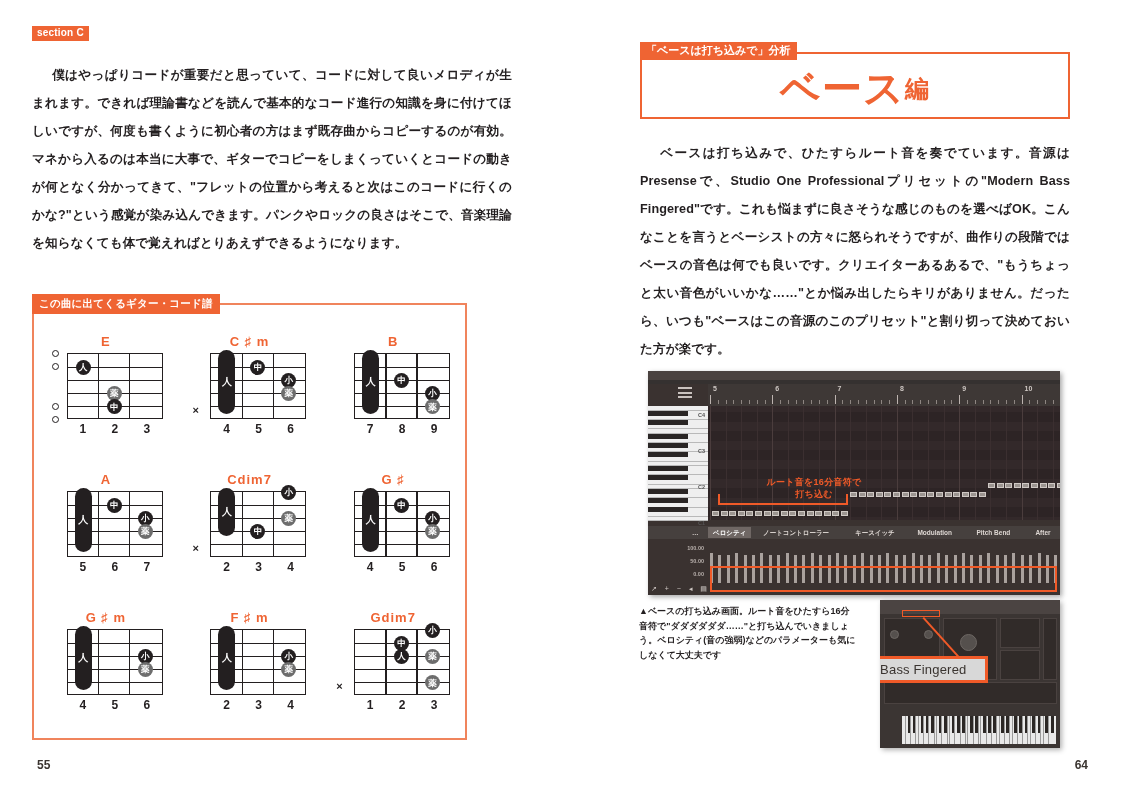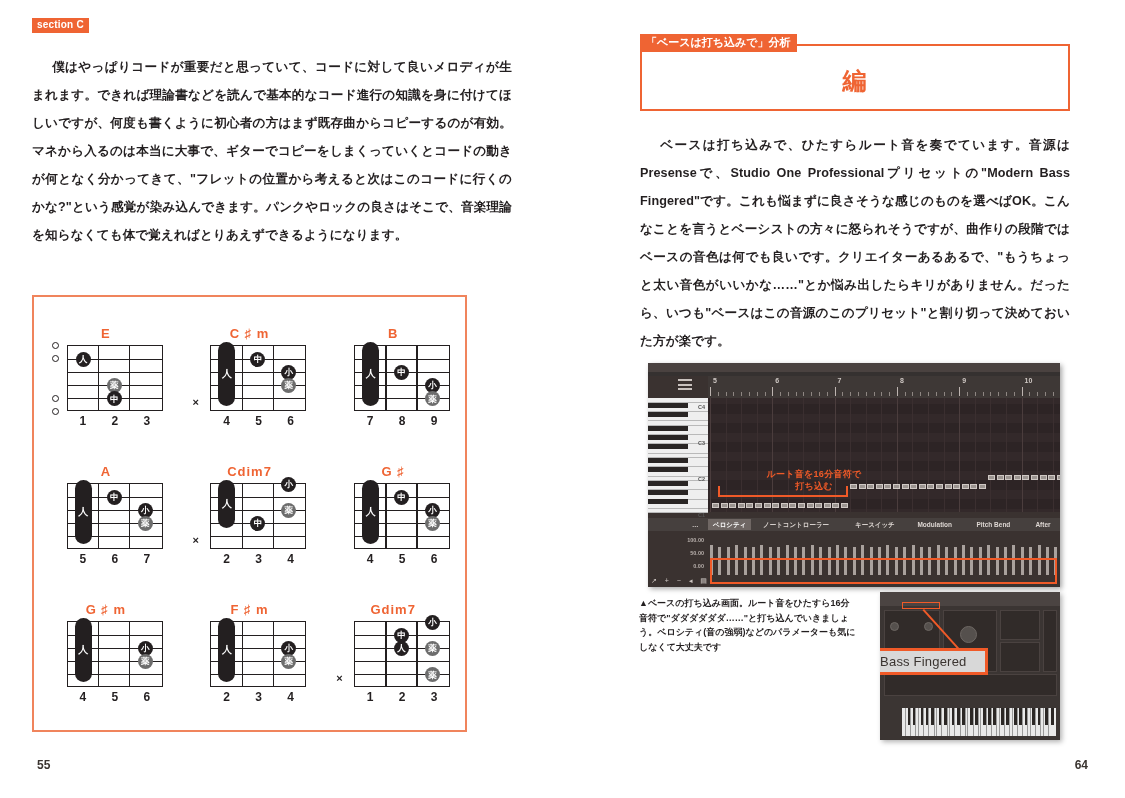--- a/index.html
+++ b/index.html
@@ -5,21 +5,21 @@
   * { box-sizing: border-box; }
   html, body { margin:0; padding:0; }
   body {
     width:1125px; height:798px;
     background:#ffffff;
     font-family:"Liberation Sans","DejaVu Sans",sans-serif;
     color:#231f20;
     overflow:hidden;
     position:relative;
   }
-  .page { position:absolute; inset:0; }
+  .page { position:absolute; inset:0;margin-top:8px; }
 
   
   .left-col { position:absolute; left:32px; top:18px; width:480px; }
 
   .sec-head { display:flex; align-items:center; gap:9px; }
   .sec-tag {
     background:#ef6433; color:#fff; font-size:10px; font-weight:bold;
     padding:2px 5px 3px; letter-spacing:.2px; line-height:1;
   }
   .sec-title { font-size:15.5px; font-weight:bold; letter-spacing:.2px; }
@@ -189,20 +189,21 @@
   <div class="left-col">
     <div class="sec-head">
       <span class="sec-tag">section C</span>
     </div>
     <div class="body-jp">
       <p>僕はやっぱりコードが重要だと思っていて、コードに対して良いメロディが生まれます。できれば理論書などを読んで基本的なコード進行の知識を身に付けてほしいですが、何度も書くように初心者の方はまず既存曲からコピーするのが有効。マネから入るのは本当に大事で、ギターでコピーをしまくっていくとコードの動きが何となく分かってきて、"フレットの位置から考えると次はこのコードに行くのかな?"という感覚が染み込んできます。パンクやロックの良さはそこで、音楽理論を知らなくても体で覚えればとりあえずできるようになります。</p>
     </div>
   </div>
 
   <div class="chord-panel">
+    <div class="panel-tab">この曲に出てくるギター・コード譜</div>
     <div class="chord-grid" id="chordGrid">
         <div class="chord">
           <div class="chord-name">E</div>
           <div class="fb-wrap">
             <div class="fb">
               <div class="hline" style="top: 12.5px;"></div>
               <div class="hline" style="top: 25.7px;"></div>
               <div class="hline" style="top: 38.9px;"></div>
               <div class="hline" style="top: 52.1px;"></div>
               <div class="vline" style="left: 30.2px;"></div>
@@ -418,20 +419,21 @@
         </div>
       </div>
   </div>
 
   <div class="folio l">55</div>
 
   <div class="right-col">
     <div class="analysis-box">
       <div class="analysis-tab">「ベースは打ち込みで」分析</div>
       <div class="analysis-title">
+        <span class="big">ベース</span>
           <span class="small">編</span>
       </div>
     </div>
     <div class="right-body">
       <p>ベースは打ち込みで、ひたすらルート音を奏でています。音源はPresenseで、Studio One Professionalプリセットの"Modern Bass Fingered"です。これも悩まずに良さそうな感じのものを選べばOK。こんなことを言うとベーシストの方々に怒られそうですが、曲作りの段階ではベースの音色は何でも良いです。クリエイターあるあるで、"もうちょっと太い音色がいいかな……"とか悩み出したらキリがありません。だったら、いつも"ベースはこの音源のこのプリセット"と割り切って決めておいた方が楽です。</p>
     </div>
   </div>
 
   <div class="daw">
     <div class="daw-top"></div>

